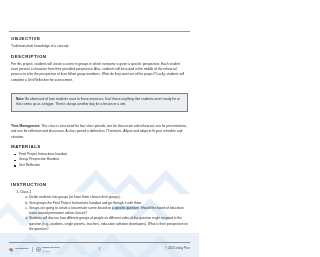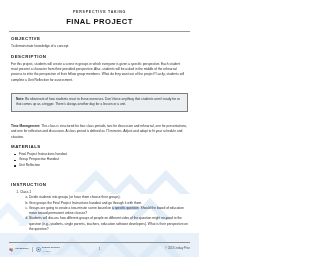--- a/index.html
+++ b/index.html
@@ -117,24 +117,20 @@
       <rect x="0" y="0" width="199" height="24" fill="#e8f1fa"></rect>
       <g fill="#dceaf7">
         <path d="M30 0 L52 22 L42 22 L30 10 L18 22 L8 22 Z"></path>
         <path d="M72 4 L90 22 L82 22 L72 12 L62 22 L54 22 Z"></path>
         <path d="M112 0 L136 24 L126 24 L112 10 L98 24 L88 24 Z"></path>
         <path d="M160 2 L182 24 L172 24 L160 12 L148 24 L138 24 Z"></path>
       </g>
     </svg>
   </div>
 
-  <div class="hdr">
-    <div class="eyebrow">PERSPECTIVE TAKING</div>
-    <div class="title">FINAL PROJECT</div>
-  </div>
   <div class="hdr-rule"></div>
 
   <div class="sec" style="top:37px;">
     <div class="sec-h">OBJECTIVE</div>
     <div class="body">To demonstrate knowledge of a concept</div>
   </div>
 
   <div class="sec" style="top:55px;">
     <div class="sec-h">DESCRIPTION</div>
     <div class="body">For this project, students will create a scene in groups in which everyone is given a specific perspective. Each student must present a character from their provided perspective. Also, students will be asked in the middle of the rehearsal process to infer the perspective of their fellow group members. What do they want out of the project? Lastly, students will complete a Unit Reflection for assessment.</div>

